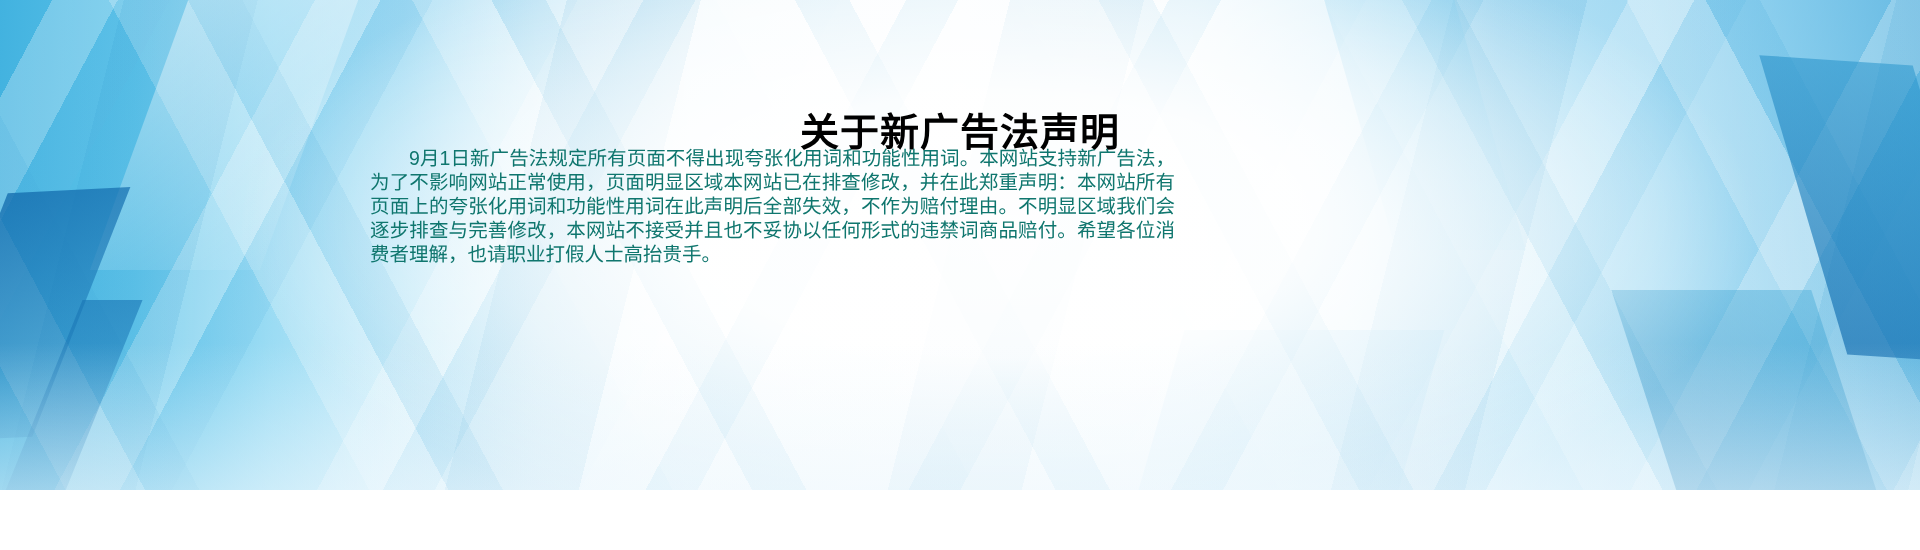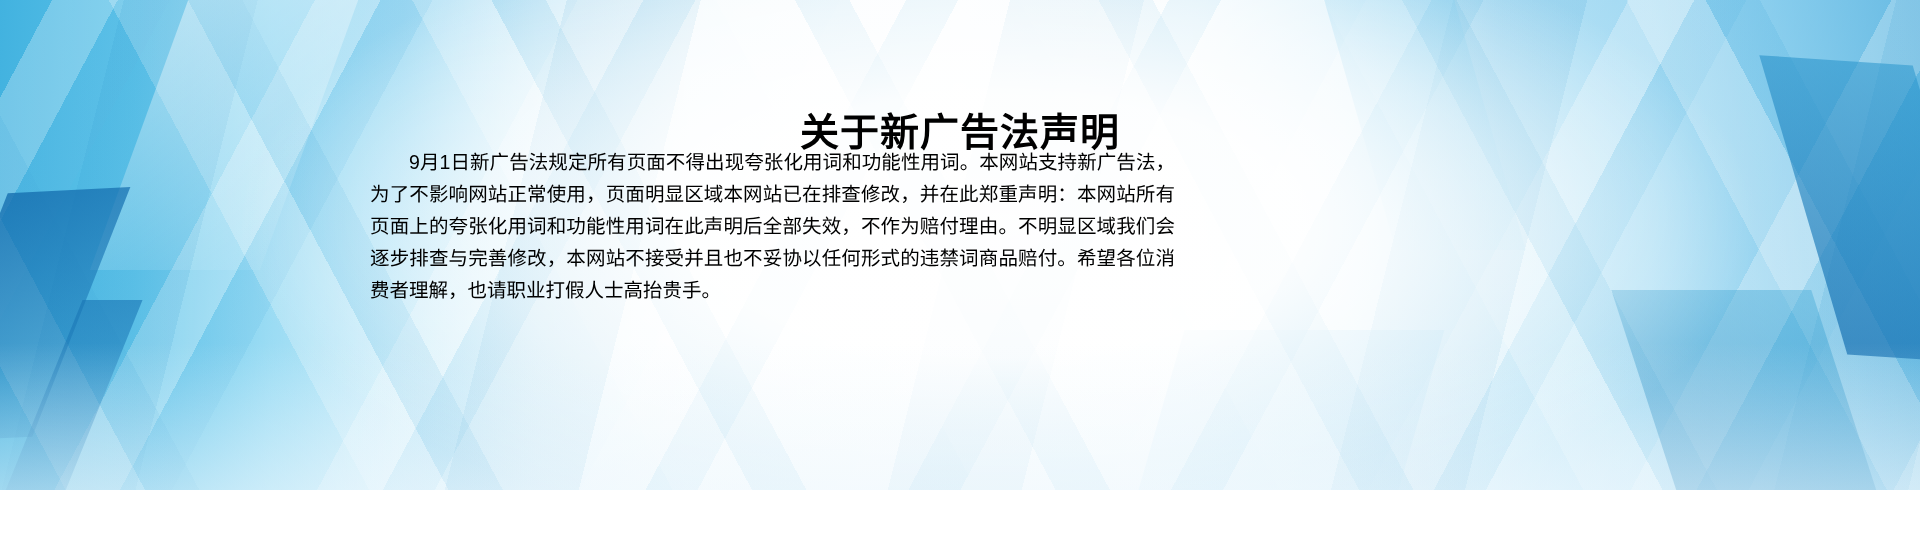--- a/index.html
+++ b/index.html
@@ -162,23 +162,23 @@
     font-weight: 700;
     letter-spacing: 1px;
     color: #000000;
     font-family: "Liberation Sans", "DejaVu Sans", sans-serif;
   }
   .statement-body {
     position: absolute;
     left: 370px;
     top: 146px;
     width: 805px;
-    color: #000000;
+    color: #0f766e;
     font-size: 19.5px;
-    line-height: 32px;
+    line-height: 24px;
     text-align: justify;
     text-justify: inter-ideograph;
   }
   .para {
     margin: 0;
   }
   .para + .para {
     margin-top: 0;
   }
   .para-indent {

